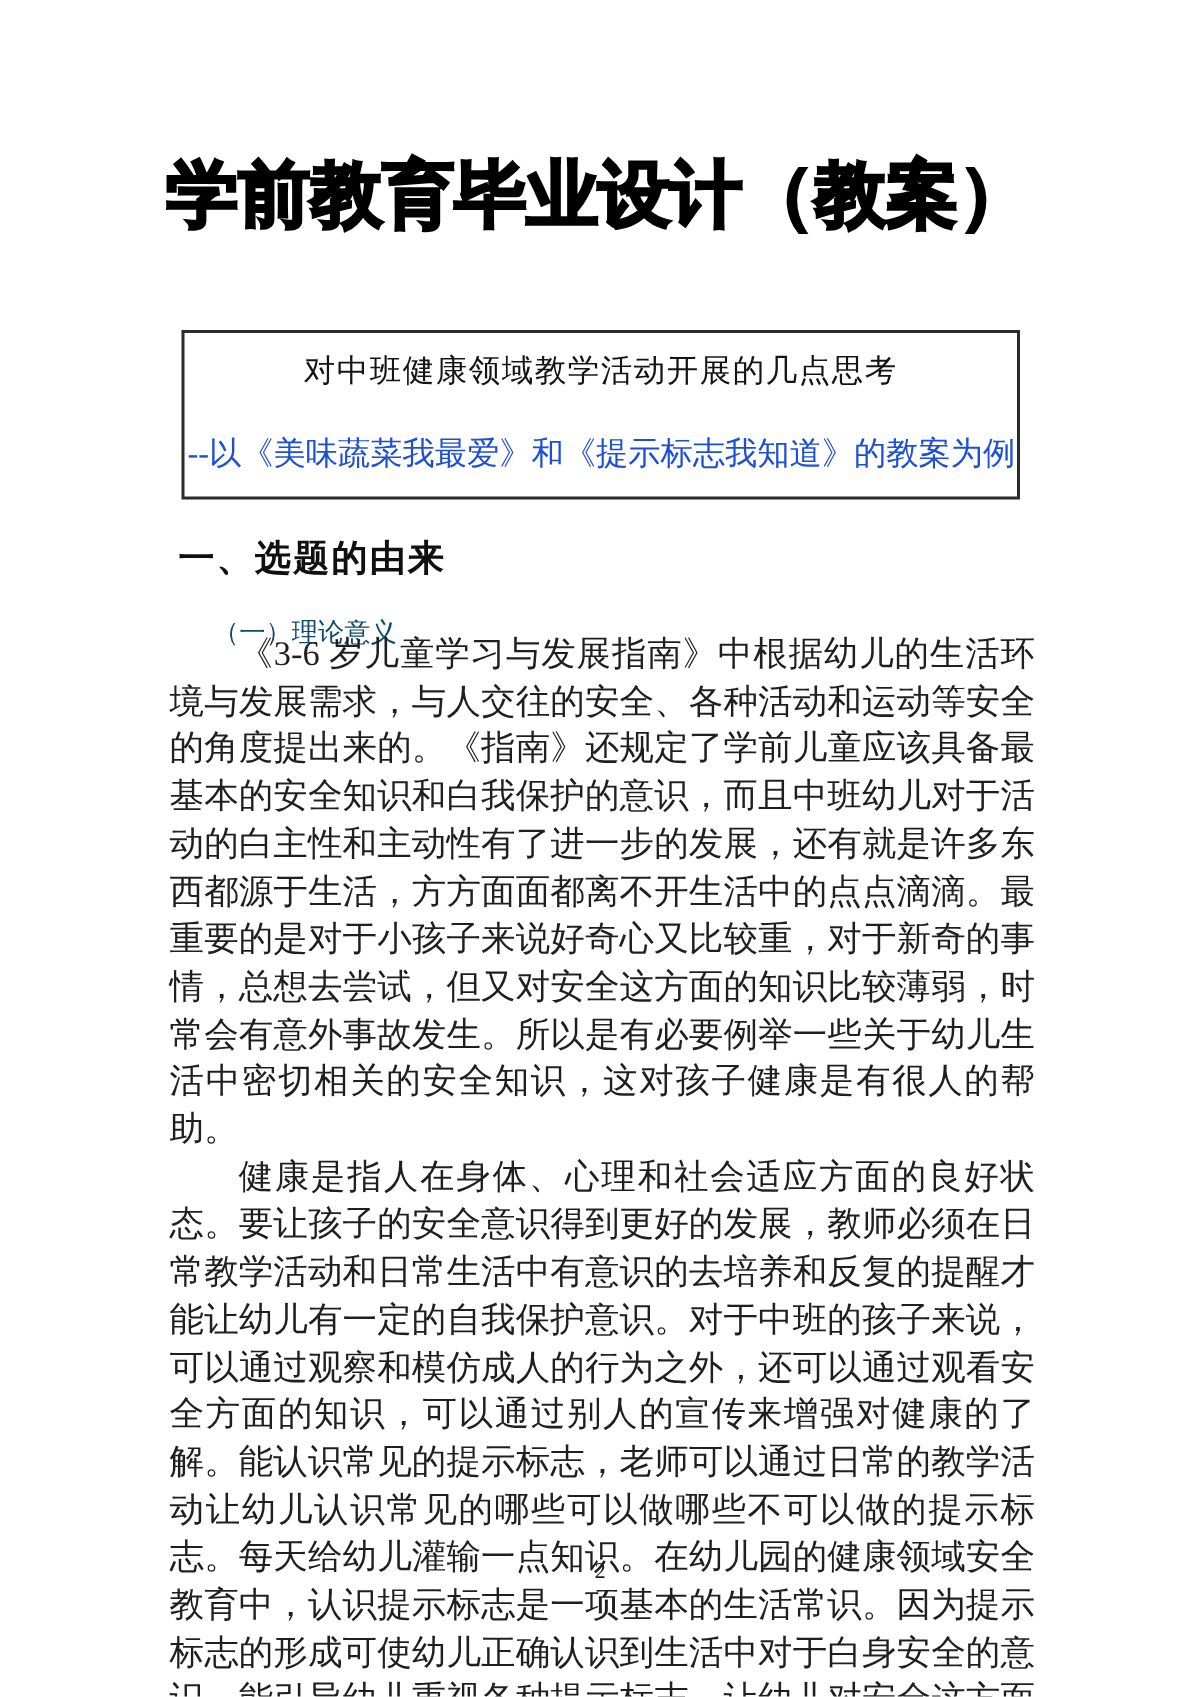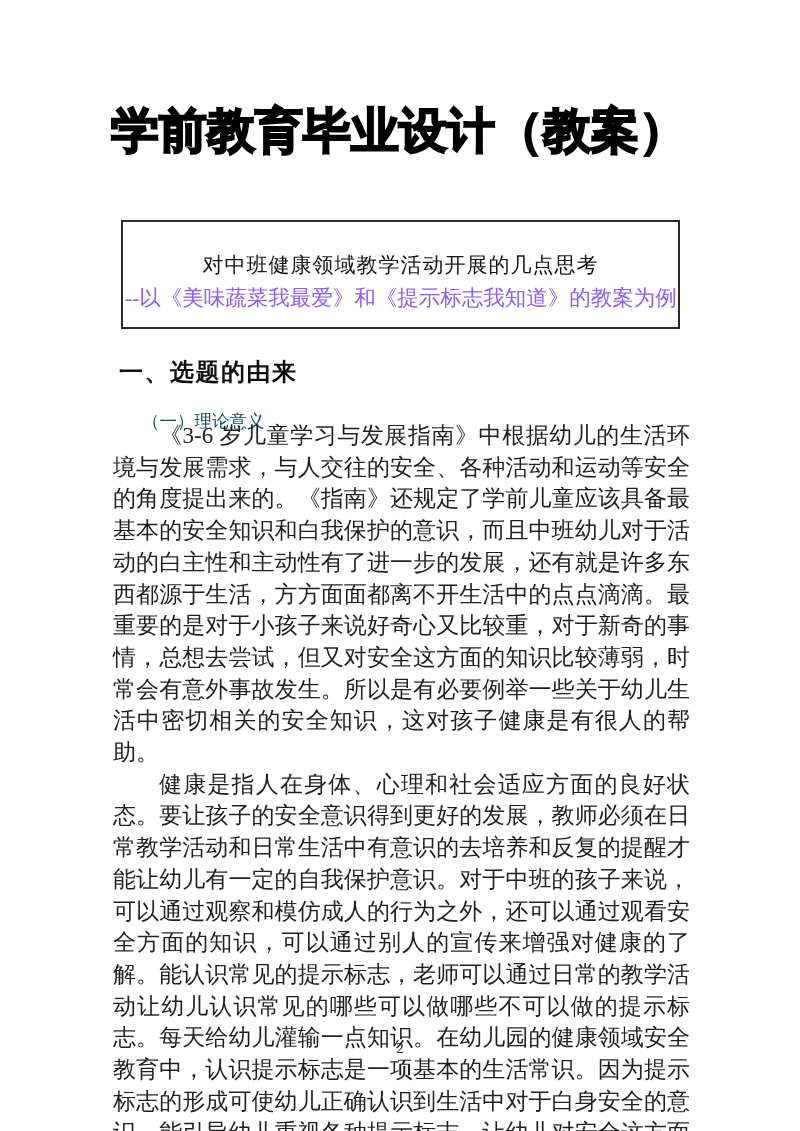--- a/index.html
+++ b/index.html
@@ -28,34 +28,34 @@
     letter-spacing: 0px;
     color: #000000;
     -webkit-text-stroke: 2px #000000;
     white-space: nowrap;
   }
   .subtitle-box {
     position: absolute;
     left: 121px; top: 220px;
     width: 559px;
     border: 2px solid #2b2b2b;
-    padding: 29px 2px 15px 2px;
+    padding: 11px 2px 15px 2px;
     text-align: center;
     background: #ffffff;
   }
   .subtitle-line1 {
     font-size: 21px;
     letter-spacing: 1px;
     color: #141414;
   }
   .subtitle-line2 {
-    margin-top: 4px;
+    margin-top: 26px;
     font-size: 21.5px;
     letter-spacing: 0;
-    color: #8b5cf6;
+    color: #1d4ed8;
     white-space: nowrap;
   }
   .section-heading {
     position: absolute;
     left: 119px; top: 356px;
     margin: 0;
     font-family: "Liberation Sans", sans-serif;
     font-weight: 700;
     font-size: 24px;
     letter-spacing: 1.5px;

